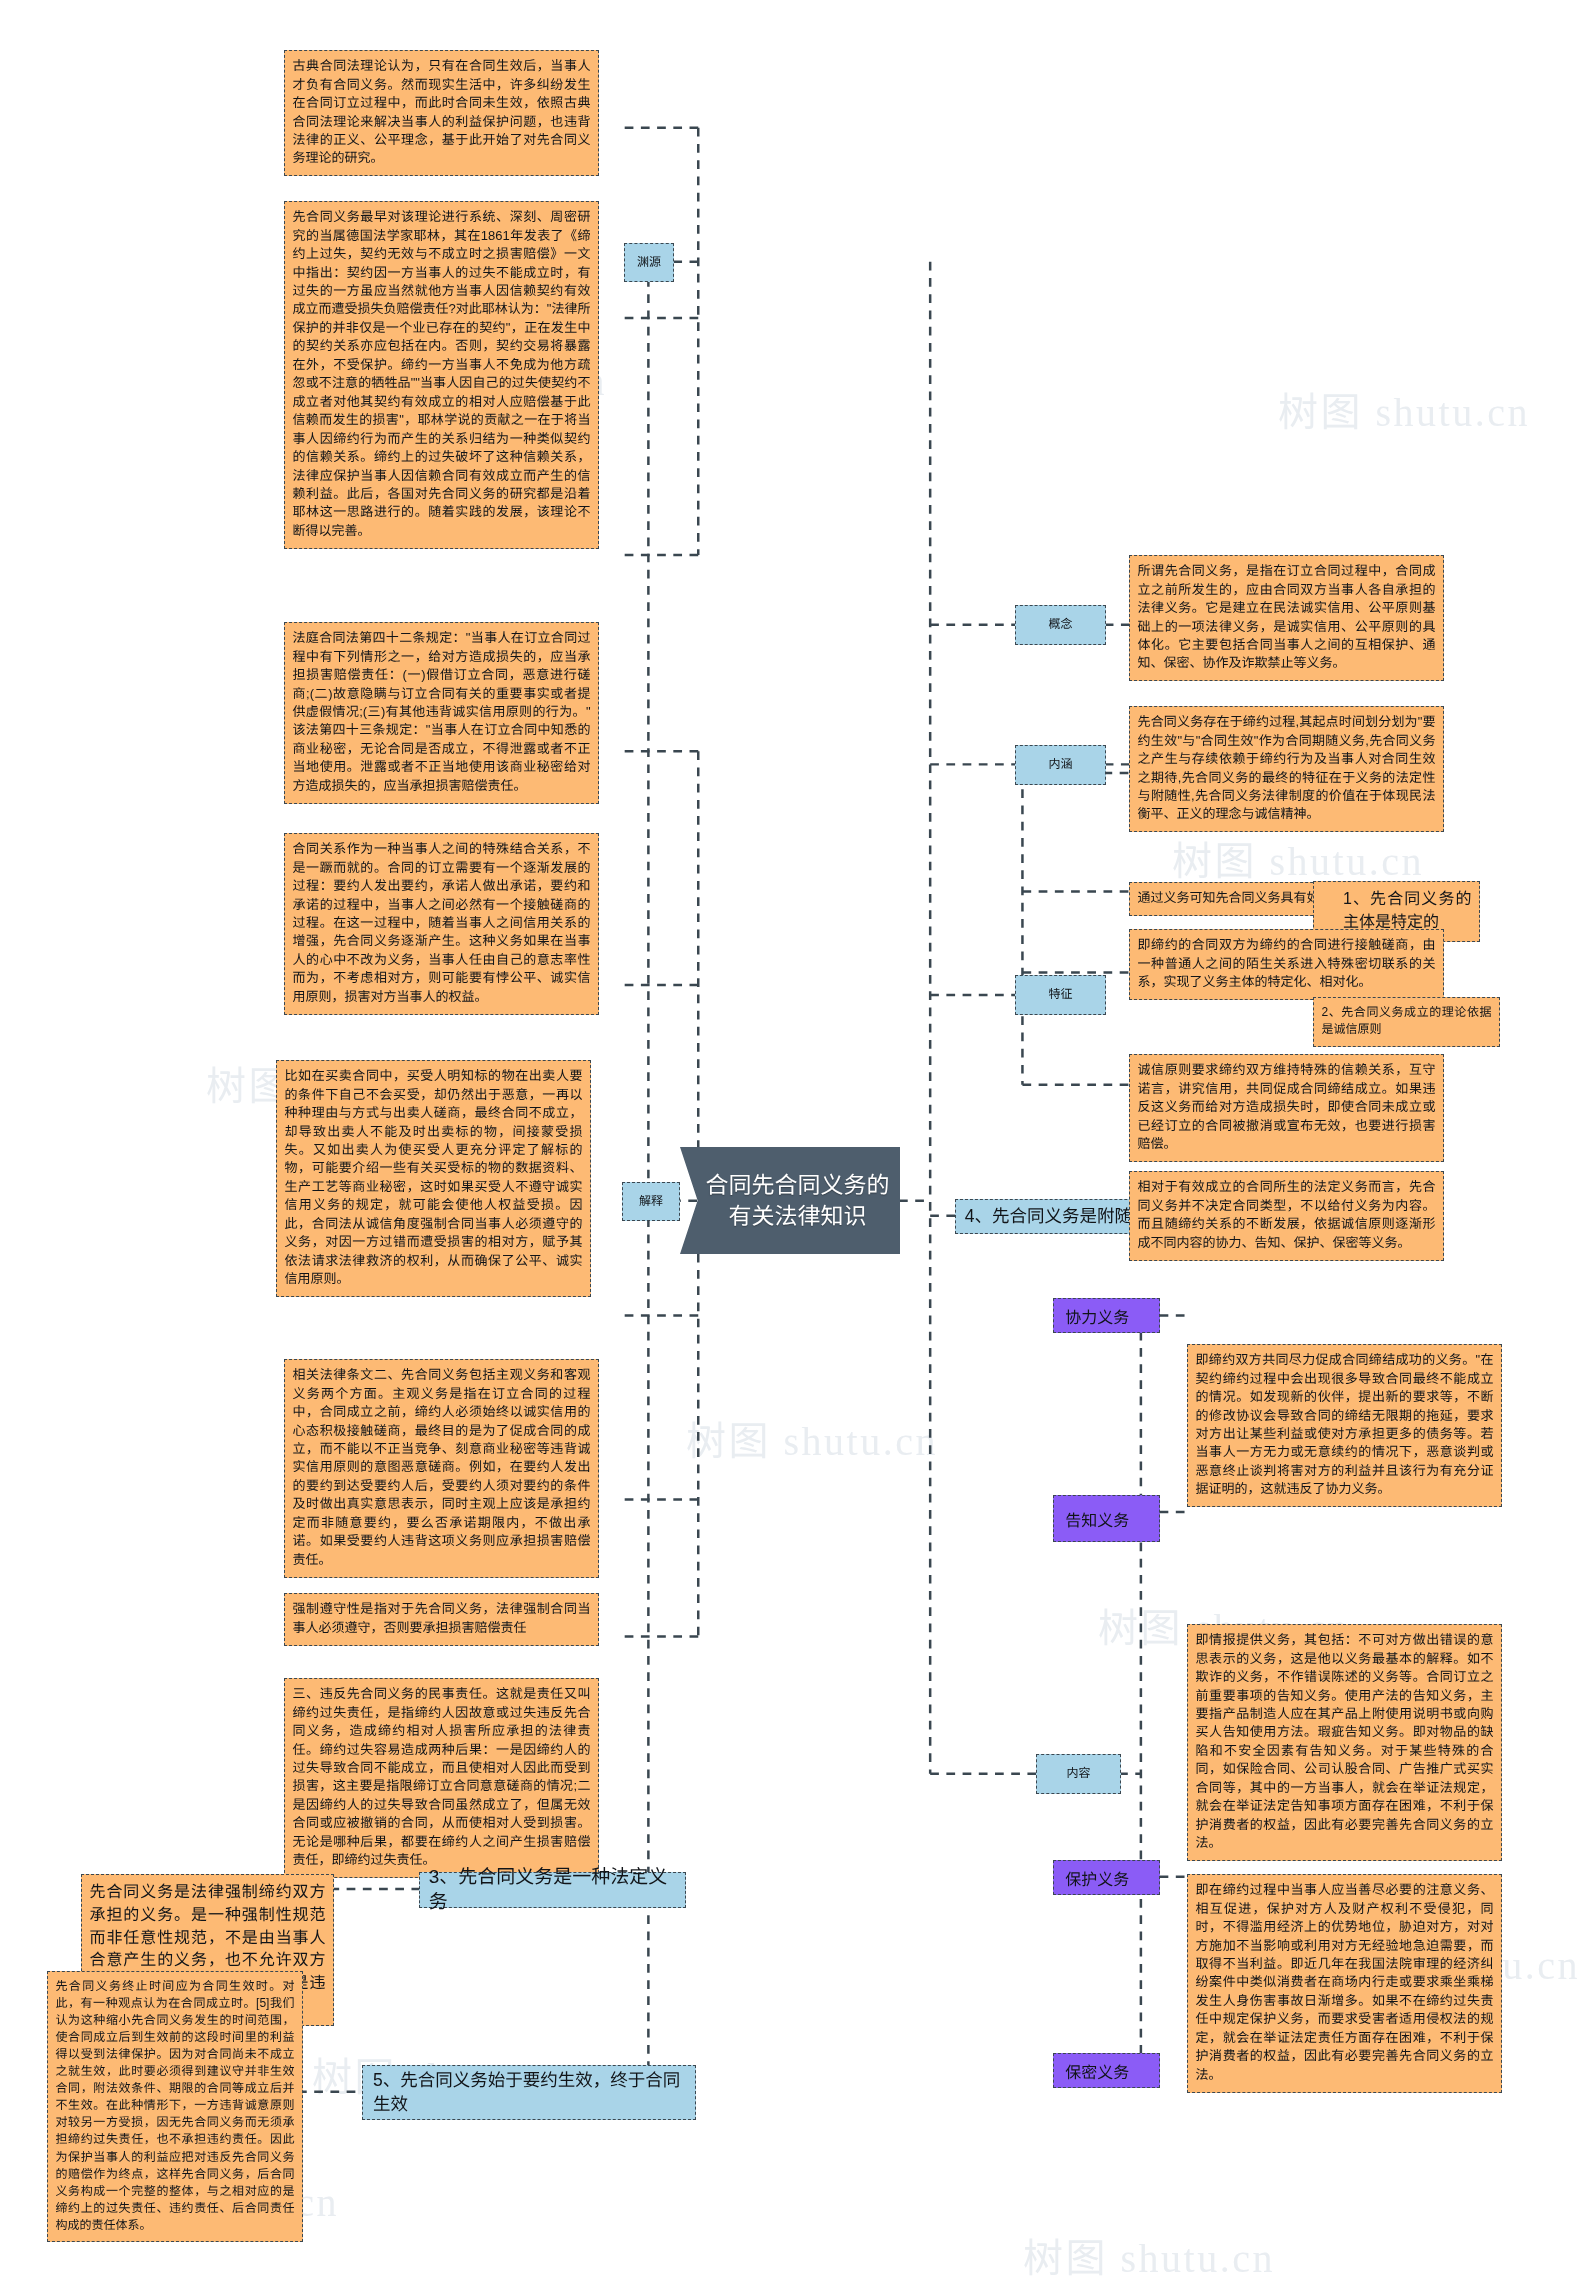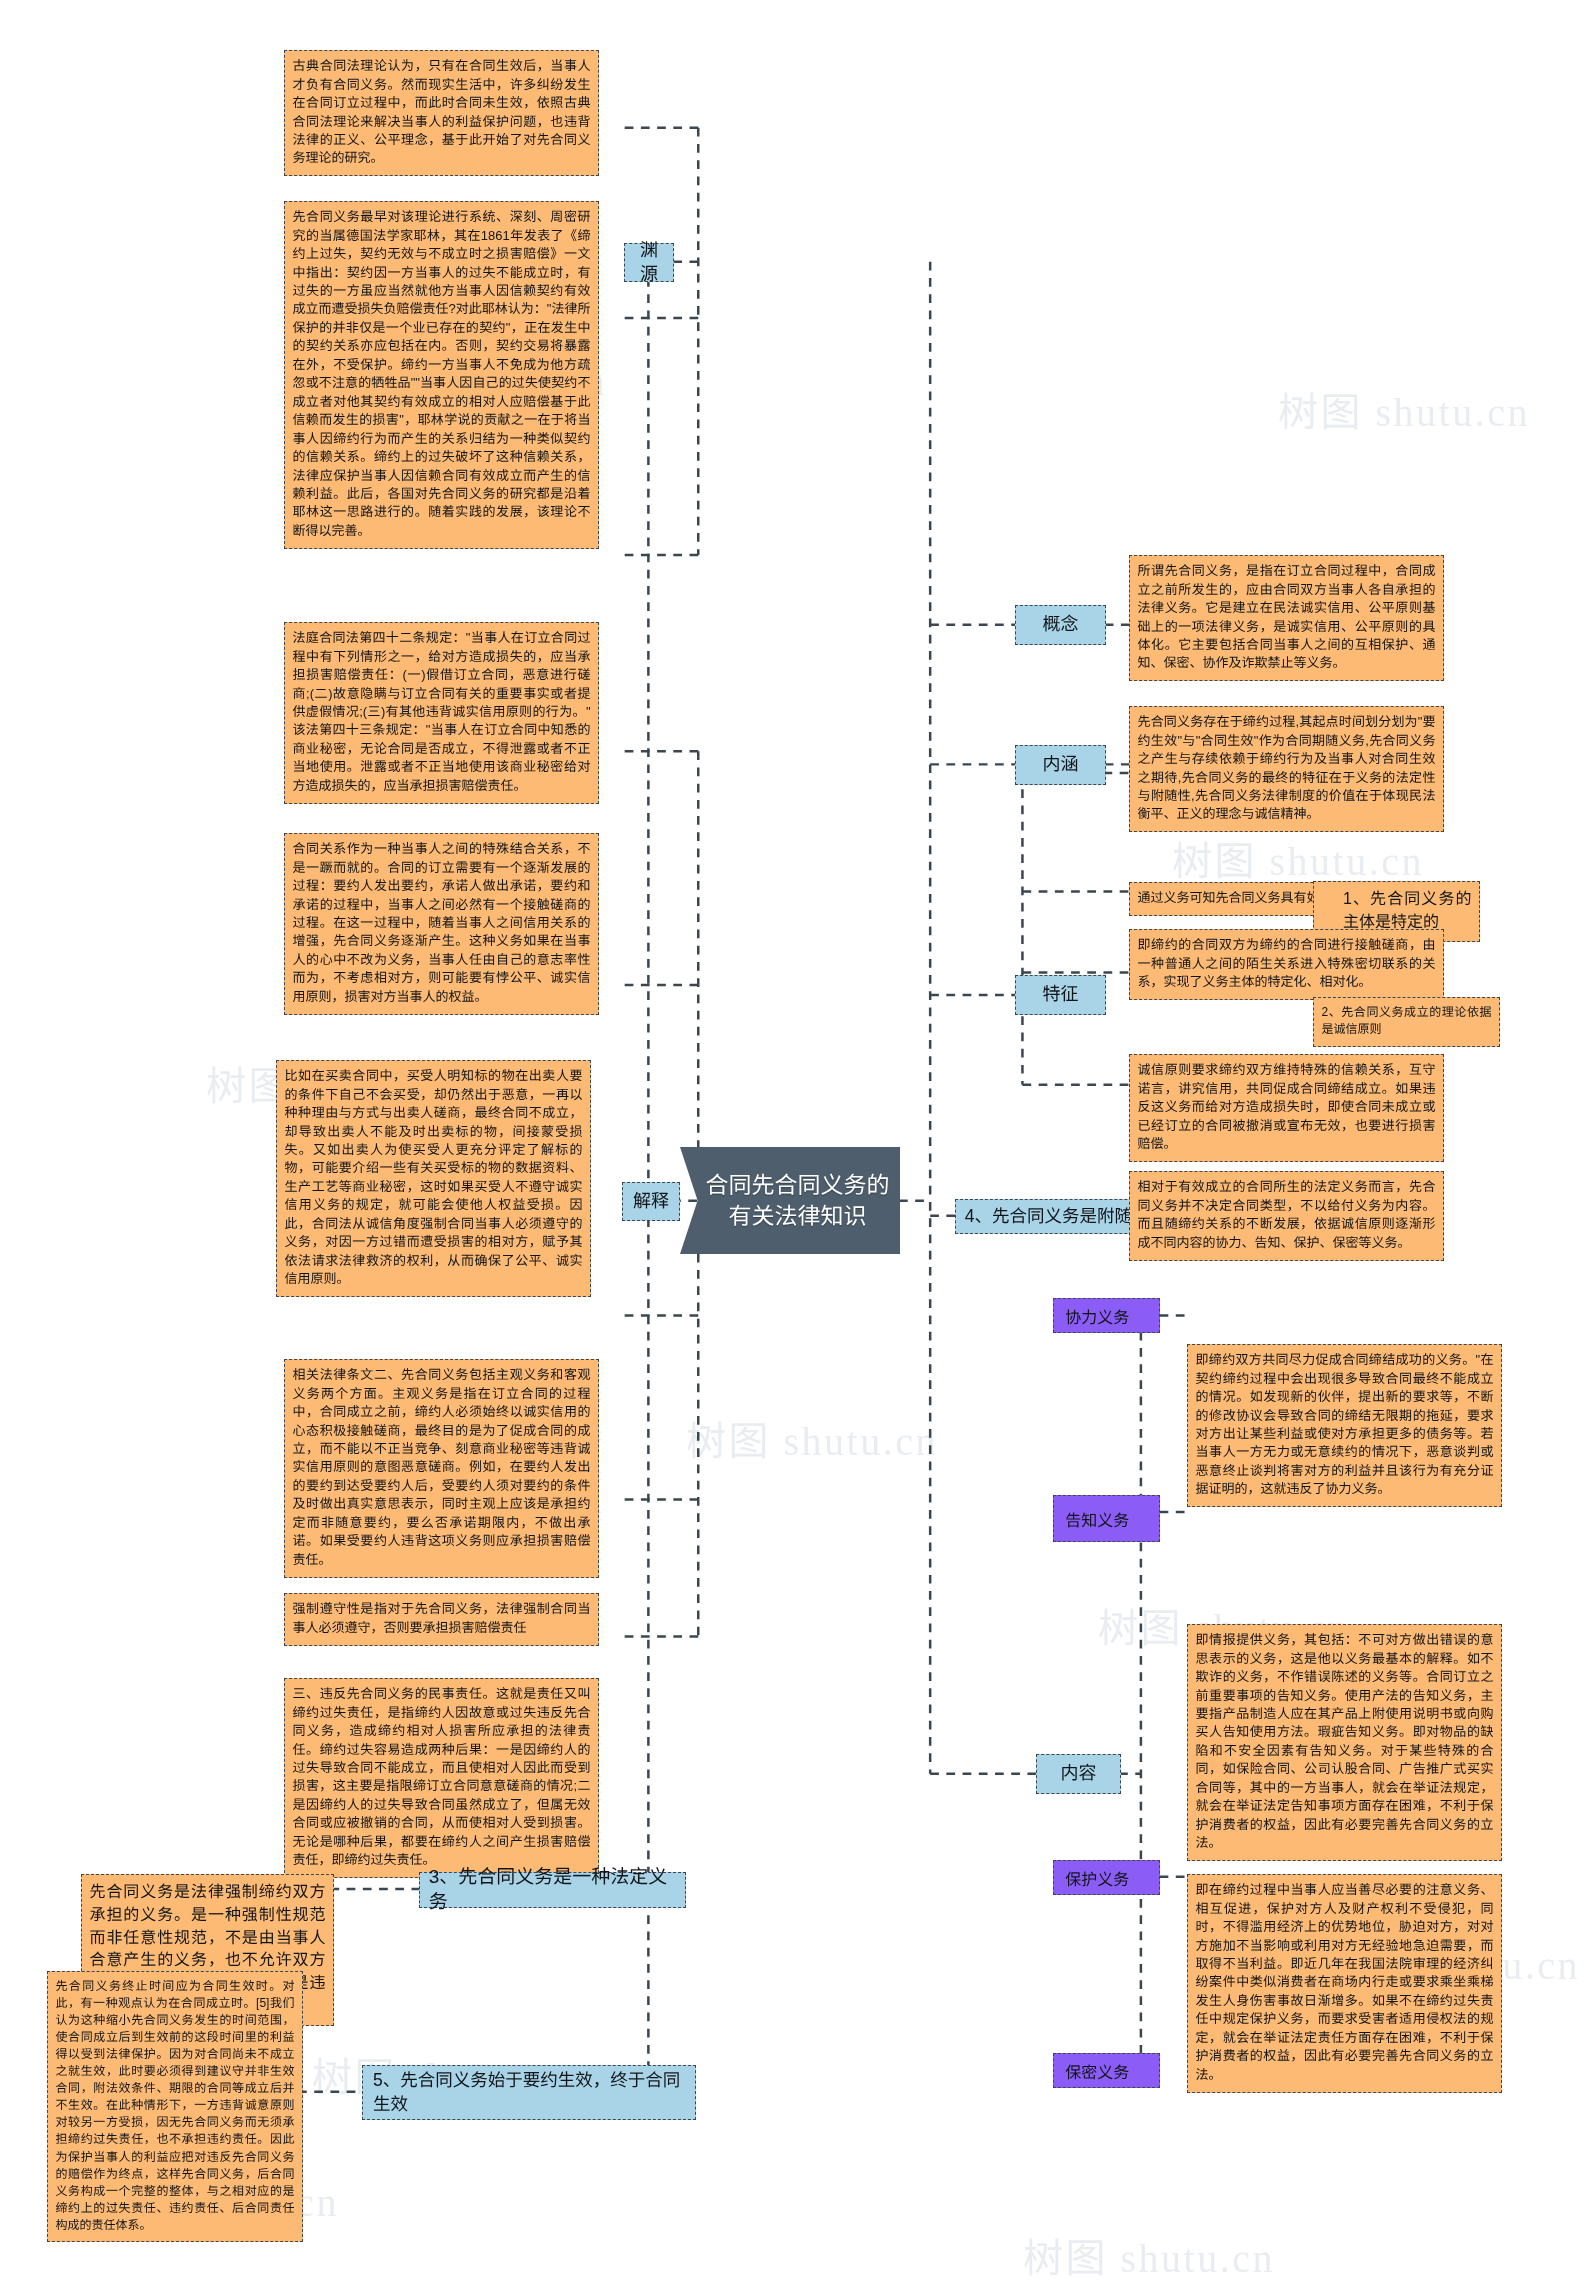--- a/index.html
+++ b/index.html
@@ -23,21 +23,21 @@
     border:1.9px dashed #3a4750;background:#fdba74;color:#111418;
   }
   .para{
     padding:6.2px 7.5px 7.5px 7.5px;
     font-size:13px;line-height:1.42;text-align:justify;
     letter-spacing:0px;word-break:break-all;
   }
   .badge{
     background:#a9d4e8;border:1.9px dashed #3a4750;
     display:flex;align-items:center;justify-content:center;
-    font-size:18px;line-height:1.3;padding:3.7px 8.7px;text-align:center;
+    font-size:12px;line-height:1.3;padding:3.7px 8.7px;text-align:center;
   }
   .badge.wide{justify-content:flex-start;text-align:left;}
   .plain{
     background:#8b5cf6;border:1.9px dashed #3a4750;
     display:flex;align-items:center;justify-content:flex-start;
     font-size:16px;padding:5px 11.2px;
   }
   
   #root{
     position:absolute;z-index:5;

